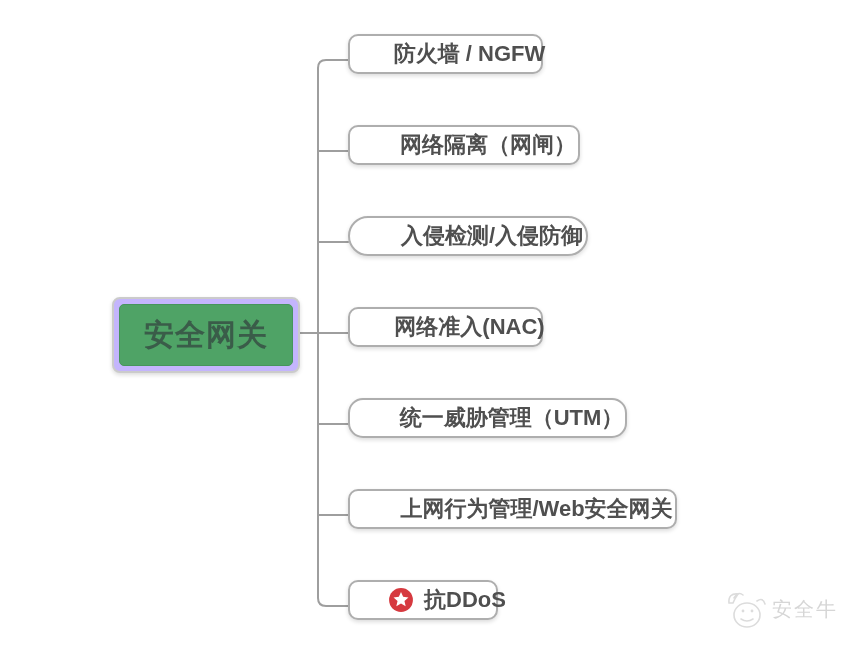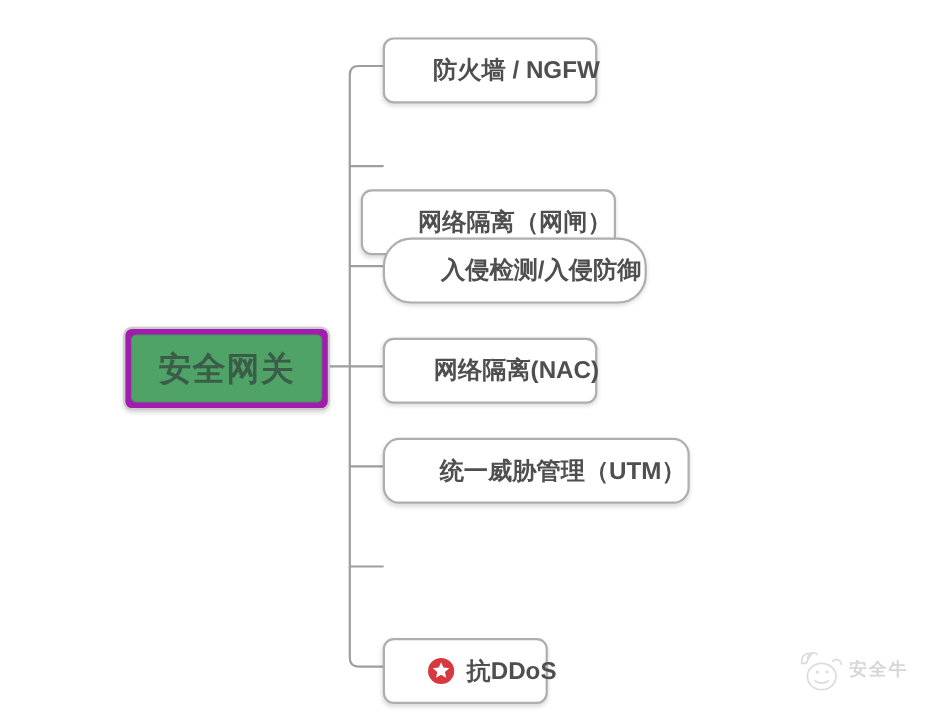--- a/index.html
+++ b/index.html
@@ -17,55 +17,55 @@
   html,body{margin:0;padding:0;}
   body{
     width:864px;height:650px;background:var(--bg);
     font-family:"Liberation Sans","DejaVu Sans",sans-serif;
     position:relative;overflow:hidden;
   }
   .canvas{position:absolute;inset:0;width:864px;height:650px;}
   svg.links{position:absolute;left:0;top:0;width:864px;height:650px;}
 
   .node{
-    position:absolute;height:60px;box-sizing:border-box;
+    position:absolute;height:40px;box-sizing:border-box;
     background:#fff;border:2px solid var(--node-border);border-radius:10px;
     display:flex;align-items:center;justify-content:center;
     font-size:22px;font-weight:bold;color:var(--node-text);
     box-shadow:0 2px 4px rgba(0,0,0,0.14);
     white-space:nowrap;cursor:default;padding-left:48px;
   }
   .n0{left:348px;top:34px;width:195px;}
-  .n1{left:328px;top:125px;width:232px;margin-top:47px;}
+  .n1{left:348px;top:125px;width:232px;}
   .n2{left:348px;top:216px;width:240px;border-radius:26px;}
   .n3{left:348px;top:307px;width:195px;}
   .n4{left:348px;top:398px;width:279px;border-radius:15px;}
   .n5{left:348px;top:489px;width:329px;}
   .n6{left:348px;top:580px;width:150px;align-items:center;}
 
   .badge{
     width:26px;height:26px;margin-right:10px;flex:0 0 auto;display:block;
   }
 
   .root-outer{
     position:absolute;left:112px;top:297px;width:188px;height:76px;
-    box-sizing:border-box;background:#a21caf;
+    box-sizing:border-box;background:#c4b5fd;
     border:2px solid var(--root-outline);border-radius:8px;
     padding:5px;box-shadow:0 2px 4px rgba(0,0,0,0.14);
   }
   .root-inner{
     width:100%;height:100%;box-sizing:border-box;
     background:var(--root-bg);border:1px solid var(--root-border);border-radius:5px;
     display:flex;align-items:center;justify-content:center;
     font-size:30px;font-weight:bold;color:var(--root-text);letter-spacing:1px;
   }
 
   .watermark{
     position:absolute;left:720px;top:586px;display:flex;align-items:center;
-    color:var(--watermark);font-size:16px;font-weight:bold;letter-spacing:2px;
+    color:var(--watermark);font-size:20px;font-weight:normal;letter-spacing:2px;
   }
   .watermark svg{display:block;margin-right:4px;}
 </style>
 </head>
 <body>
 
 <div class="canvas">
 
   <svg class="links" viewBox="0 0 864 650" xmlns="http://www.w3.org/2000/svg">
     <g fill="none" stroke="#9e9e9e" stroke-width="2" stroke-linecap="round">
@@ -91,27 +91,30 @@
 
   <div class="node n1">
     <span>网络隔离（网闸）</span>
   </div>
 
   <div class="node n2">
     <span>入侵检测/入侵防御</span>
   </div>
 
   <div class="node n3">
-    <span>网络隔离(NAC)</span>
+    <span>网络准入(NAC)</span>
   </div>
 
   <div class="node n4">
     <span>统一威胁管理（UTM）</span>
   </div>
 
+  <div class="node n5">
+    <span>上网行为管理/Web安全网关</span>
+  </div>
 
   <div class="node n6">
     <svg class="badge" viewBox="0 0 24 24" xmlns="http://www.w3.org/2000/svg">
       <circle cx="12" cy="12" r="11" fill="#d6393f"></circle>
       <polygon fill="#ffffff" points="12,4.6 14,9.1 18.9,9.6 15.2,12.9 16.3,17.7 12,15.2 7.7,17.7 8.8,12.9 5.1,9.6 10,9.1"></polygon>
     </svg>
     <span>抗DDoS</span>
   </div>
 
   <div class="watermark">

